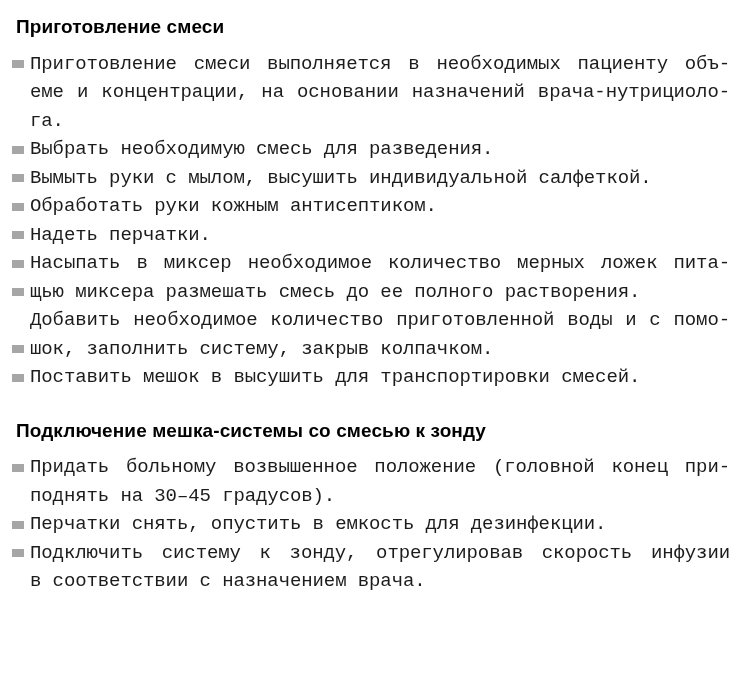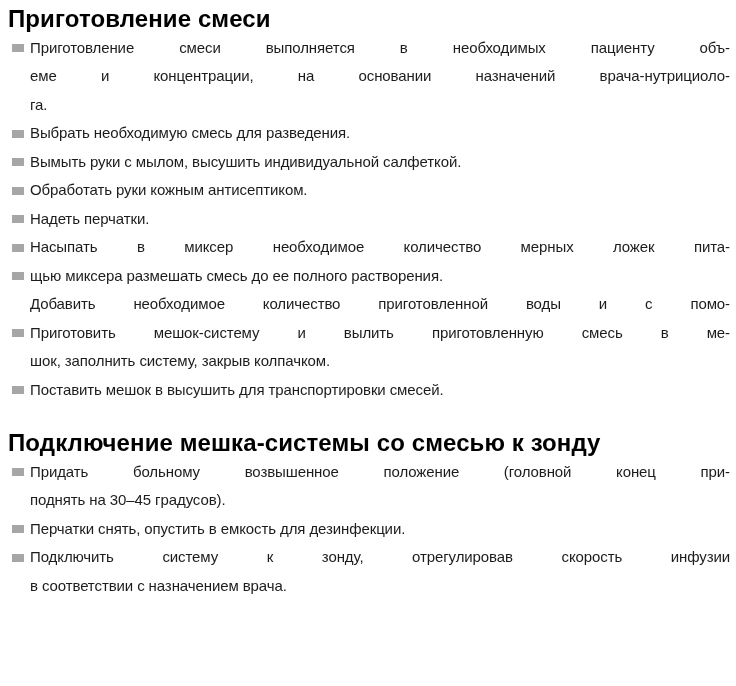--- a/index.html
+++ b/index.html
@@ -13,22 +13,22 @@
     overflow: hidden;
     font-family: "Liberation Sans", sans-serif;
     color: #1c1c1c;
   }
   .doc {
     padding: 5px 6px 0 8px;
   }
   .section { margin: 0; }
   .section + .section { margin-top: 25px; }
   .title {
-    margin: 0;
-    font-size: 24px;
+    margin: 8px;
+    font-size: 19px;
     line-height: 28.5px;
     font-weight: 700;
     color: #000000;
     letter-spacing: 0.1px;
   }
   .list {
     margin: 0;
     padding: 0;
     list-style: none;
   }
@@ -38,26 +38,27 @@
   }
   .bullet {
     position: absolute;
     left: 4px;
     top: 10.5px;
     width: 12px;
     height: 8px;
     background: #a6a6a6;
   }
   .line {
-    font-size: 15px;
+    font-size: 19px;
     line-height: 28.5px;
     white-space: normal;
     text-align: justify;
     text-align-last: justify;
     letter-spacing: -0.1px;
+    font-family: Liberation Mono, monospace;
   }
   .line.last {
     text-align: right;
     text-align-last: left;
   }
 </style>
 </head>
 <body style="color: rgb(28, 28, 28);">
 
 <div class="doc">
@@ -117,21 +118,20 @@
     <div class="lines">
   <div class="line last">щью миксера размешать смесь до ее полного растворения.</div>
 
   <div class="line">Добавить необходимое количество приготовленной воды и с помо-</div>
 </div>
   </li>
 
   <li class="item">
     <span class="bullet" style="background: rgb(166, 166, 166);"></span>
     <div class="lines">
-  <div class="line">Приготовить мешок-систему и вылить приготовленную смесь в ме-</div>
 
   <div class="line last">шок, заполнить систему, закрыв колпачком.</div>
 </div>
   </li>
 
   <li class="item">
     <span class="bullet" style="background: rgb(166, 166, 166);"></span>
     <div class="lines">
   <div class="line last">Поставить мешок в высушить для транспортировки смесей.</div>
 </div>

